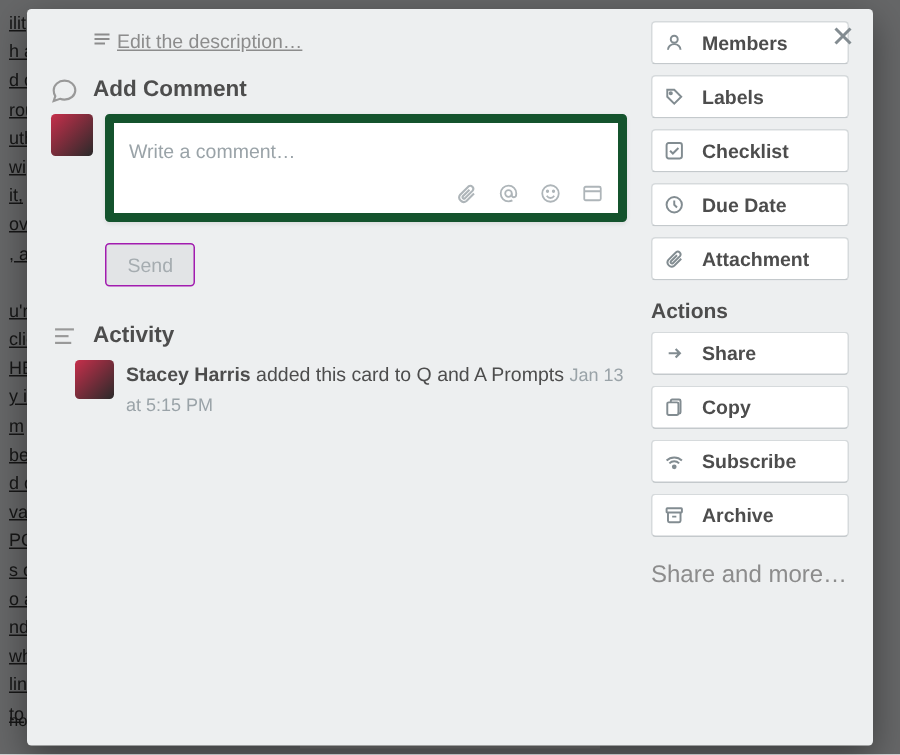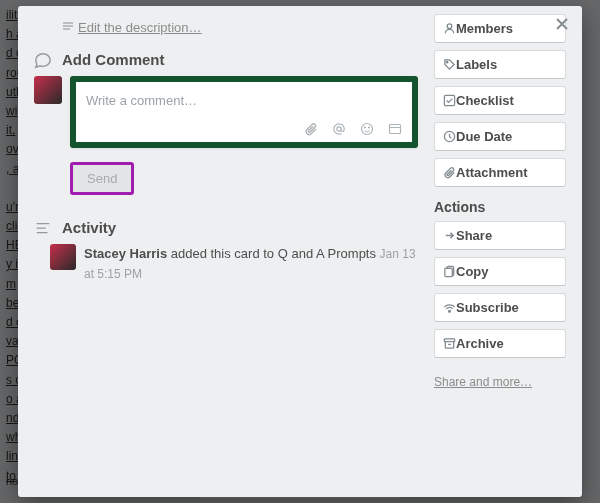--- a/index.html
+++ b/index.html
@@ -142,21 +142,21 @@
   justify-content: flex-end;
   gap: 14px;
   padding: 4px 10px 6px;
   color: #aeb5b9;
 }
 .comment-toolbar span { cursor:pointer; }
 .comment-toolbar svg { width:14px; height:14px; display:block; }
 .send-btn {
   margin-left: 36px;
   background: #e2e4e6;
-  border: 3px solid #a21caf;
+  border: 1px solid #a21caf;
   color: #a5acb0;
   font-size: 13px;
   padding: 6px 14px;
   border-radius: 3px;
   cursor: not-allowed;
   margin-bottom: 24px;
 }
 .activity-item {
   display: flex;
   gap: 8px;
@@ -175,39 +175,38 @@
 .sb-group-title {
   font-size: 14px;
   font-weight: 700;
   color: #4d4d4d;
   margin-bottom: 6px;
   margin-top: 2px;
 }
 .sb-btn {
   display: flex;
   align-items: center;
-  gap: 0;
+  gap: 12px;
   background: #fff;
   border: 1px solid #d6dadc;
   border-bottom-color: #c4c9cc;
   border-radius: 3px;
   padding: 6px 8px;
   font-size: 13px;
   font-weight: 700;
   color: #4d4d4d;
   margin-bottom: 7px;
   cursor: pointer;
   width: 100%;
   text-align: right;
 }
 .sb-btn svg { width:13px; height:13px; flex-shrink:0; color:#828c91; }
 .share-more {
-  font-size: 12px;
+  font-size: 16px;
   color: #8c8c8c;
-  text-decoration: underline;
   cursor: pointer;
   margin-top: 10px;
   display: inline-block;
 }
 </style>
 </head>
 <body>
 
 <div class="bg">
   <div class="col1">ilit<br>h a<br>d c<br>rou<br>uth<br>wi<br>it,<br>ov<br>, a<br><br>u'r<br>clie<br>HE<br>y ic<br>m<br>be<br>d o<br>va<br>PO<br>s c<br>o a<br>nd<br>wh<br>ling<br>to</div>

